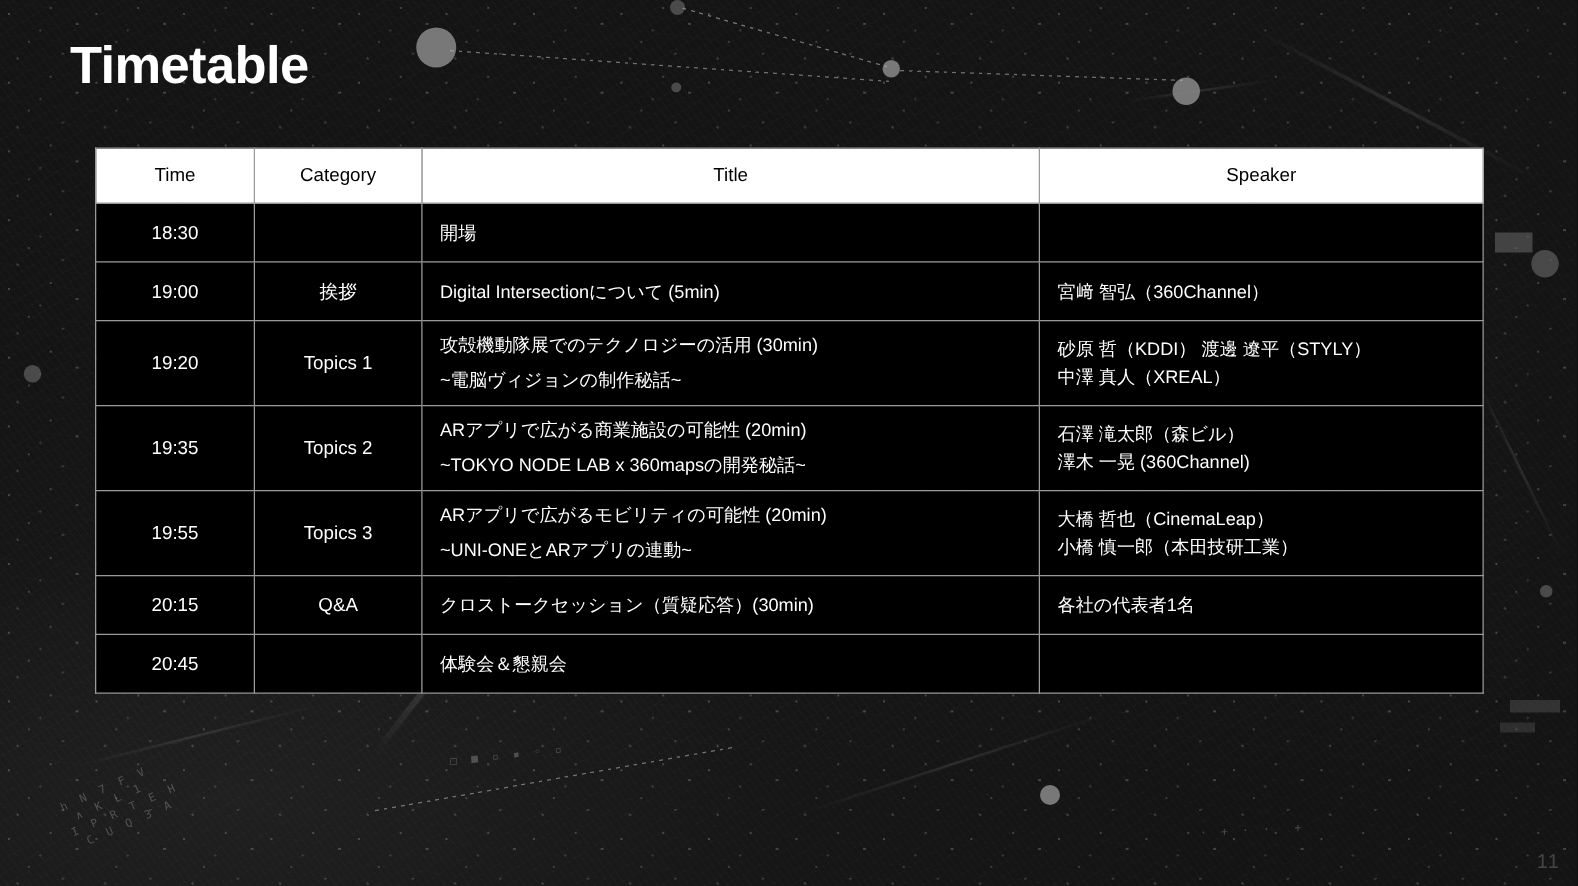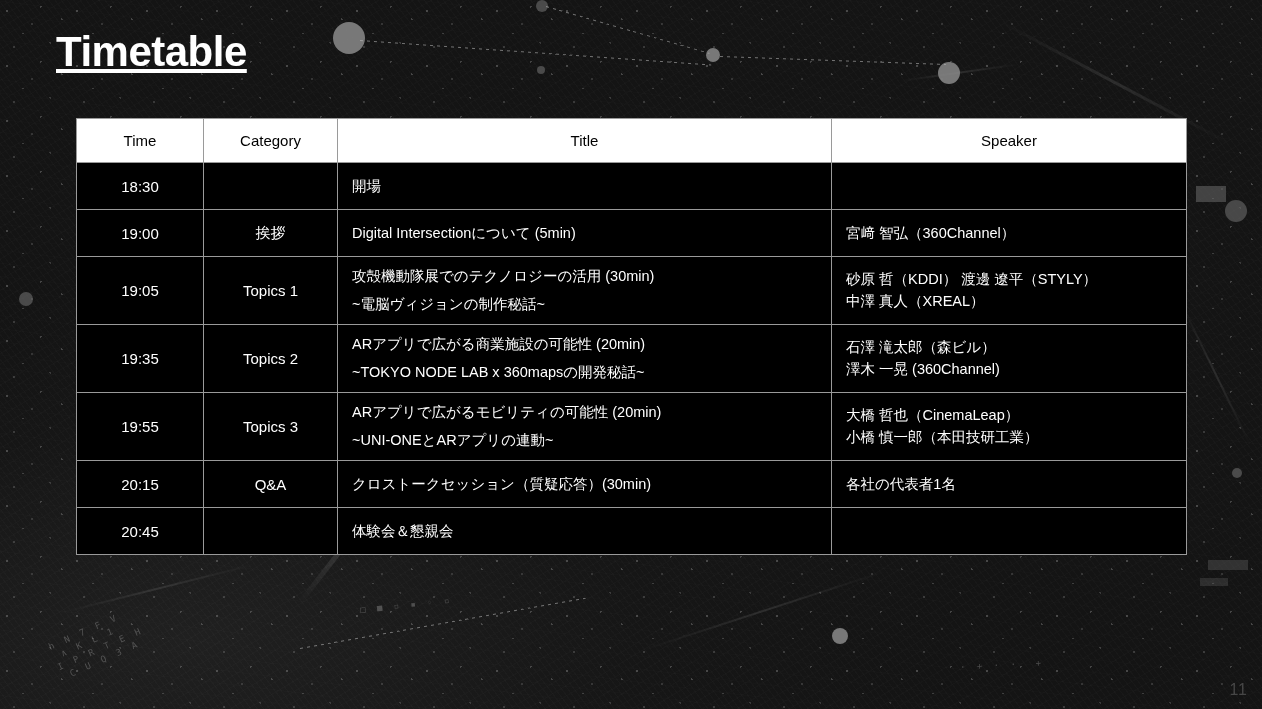--- a/index.html
+++ b/index.html
@@ -93,21 +93,20 @@
   #title {
     position: absolute;
     left: 56px;
     top: 28px;
     color: #ffffff;
     font-size: 42px;
     font-weight: bold;
     letter-spacing: -0.5px;
     line-height: 1.15;
     white-space: nowrap;
-    text-decoration: underline;
   }
 
   
   #timetable {
     position: absolute;
     left: 76px;
     top: 118px;
     width: 1110px;
     border-collapse: collapse;
     table-layout: fixed;
@@ -250,21 +249,21 @@
         <td class="cell-cat">挨拶</td>
         <td class="cell-title">
           <span>Digital Intersectionについて (5min)</span>
         </td>
         <td class="cell-speaker">
           <span>宮﨑 智弘（360Channel）</span>
         </td>
       </tr>
 
       <tr class="r-tall">
-        <td class="cell-time">19:05</td>
+        <td class="cell-time">19:20</td>
         <td class="cell-cat">Topics 1</td>
         <td class="cell-title">
           <span>攻殻機動隊展でのテクノロジーの活用 (30min)</span>
           <span class="line2">~電脳ヴィジョンの制作秘話~</span>
         </td>
         <td class="cell-speaker">
           <span>砂原 哲（KDDI） 渡邊 遼平（STYLY）</span>
           <span class="line-b">中澤 真人（XREAL）</span>
         </td>
       </tr>

